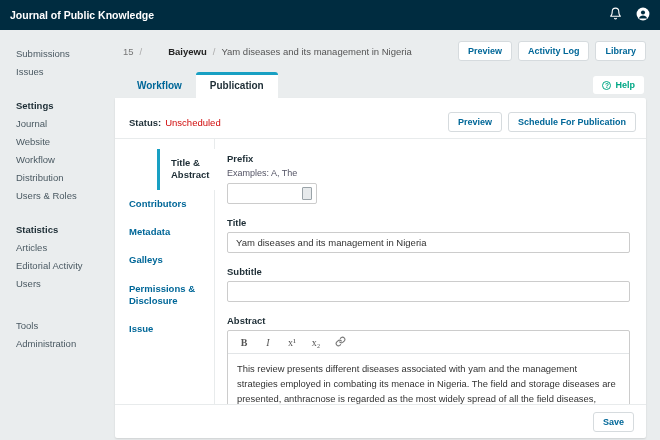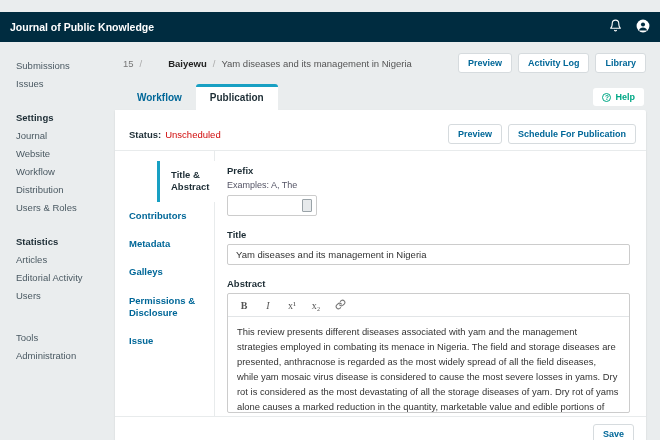--- a/index.html
+++ b/index.html
@@ -1,20 +1,20 @@
 <!DOCTYPE html>
 <html><head>
 <meta charset="utf-8">
 <style>
   * { margin:0; padding:0; box-sizing:border-box; }
   html,body { width:660px; height:440px; overflow:hidden; }
   body { font-family:"Liberation Sans", sans-serif; background:#eaedee; color:#222; }
 
   
-  .topbar { height:30px; background:#002c40; display:flex; align-items:center; padding:12px 10px;margin-top:12px; }
+  .topbar { height:30px; background:#002c40; display:flex; align-items:center; padding:12px 10px; }
   .topbar-title { color:#fff; font-size:10.5px; font-weight:bold; }
   .topbar-right { margin-left:auto; display:flex; align-items:center; gap:14px; }
   .icon-btn { background:none; border:none; cursor:pointer; display:flex; align-items:center; }
 
   
   .page { display:flex; height:418px; }
   .sidebar { width:115px; flex:none; padding:14px 0 0 16px; }
   .side-item { font-size:9.5px; color:#4a5962; padding:3.5px 0; cursor:pointer; }
   .side-heading { font-size:9.5px; font-weight:bold; color:#1d2d35; padding:3.5px 0; margin-top:16px; }
   .side-gap { margin-top:24px; }
@@ -177,20 +177,24 @@
               <input class="text-input" type="text" value="" style="">
               <span class="prefix-icon"></span>
             </div>
           </div>
 
           <div class="field">
             <div class="field-label">Title</div>
             <input class="text-input" type="text" value="Yam diseases and its management in Nigeria" style="">
           </div>
 
+          <div class="field">
+            <div class="field-label">Subtitle</div>
+            <input class="text-input" type="text" value="" style="">
+          </div>
 
           <div class="field">
             <div class="field-label">Abstract</div>
             <div class="editor">
               <div class="editor-toolbar">
                 <button class="tb-btn bold">B</button>
                 <button class="tb-btn italic">I</button>
                 <button class="tb-btn">x¹</button>
                 <button class="tb-btn">x₂</button>
                 <button class="tb-btn link">

